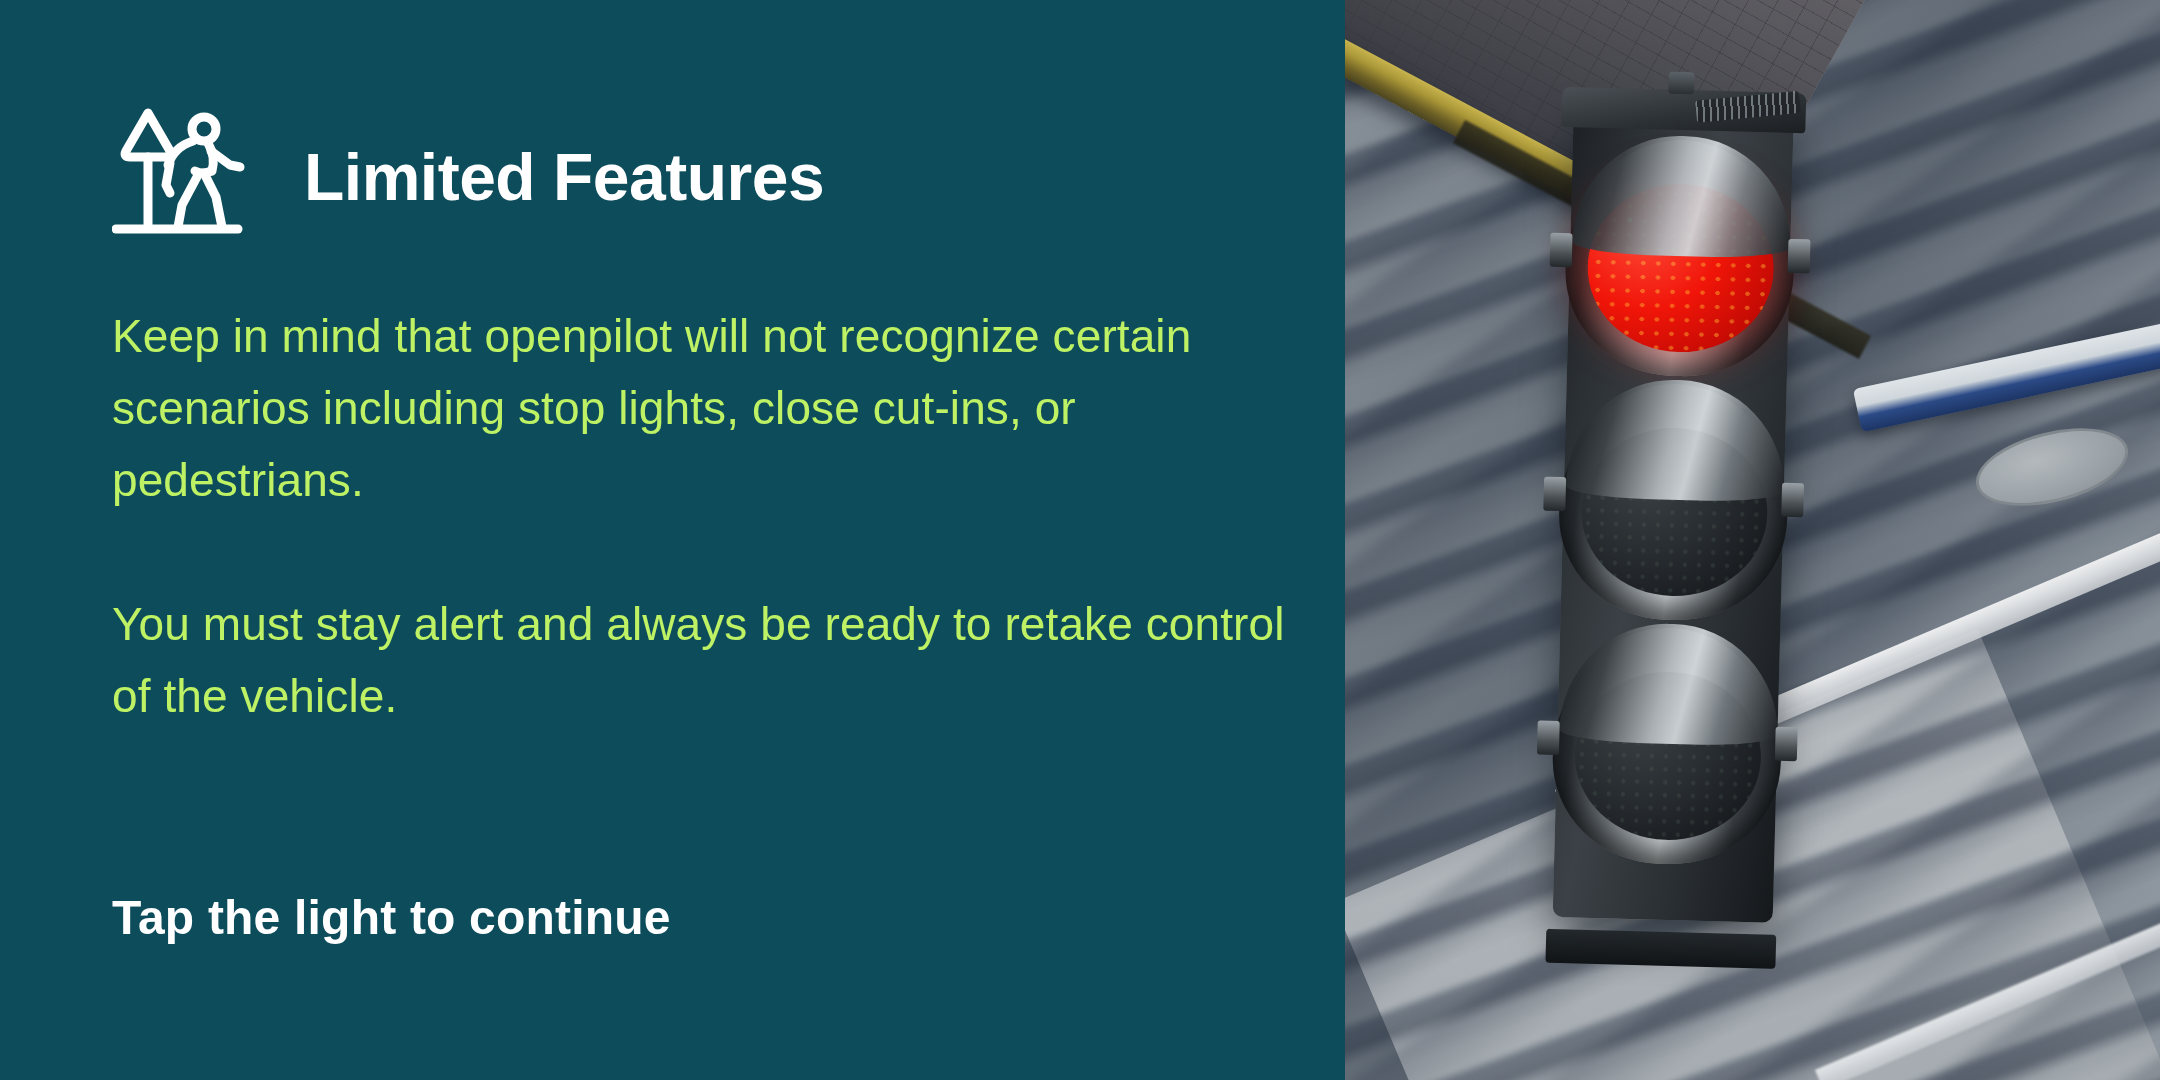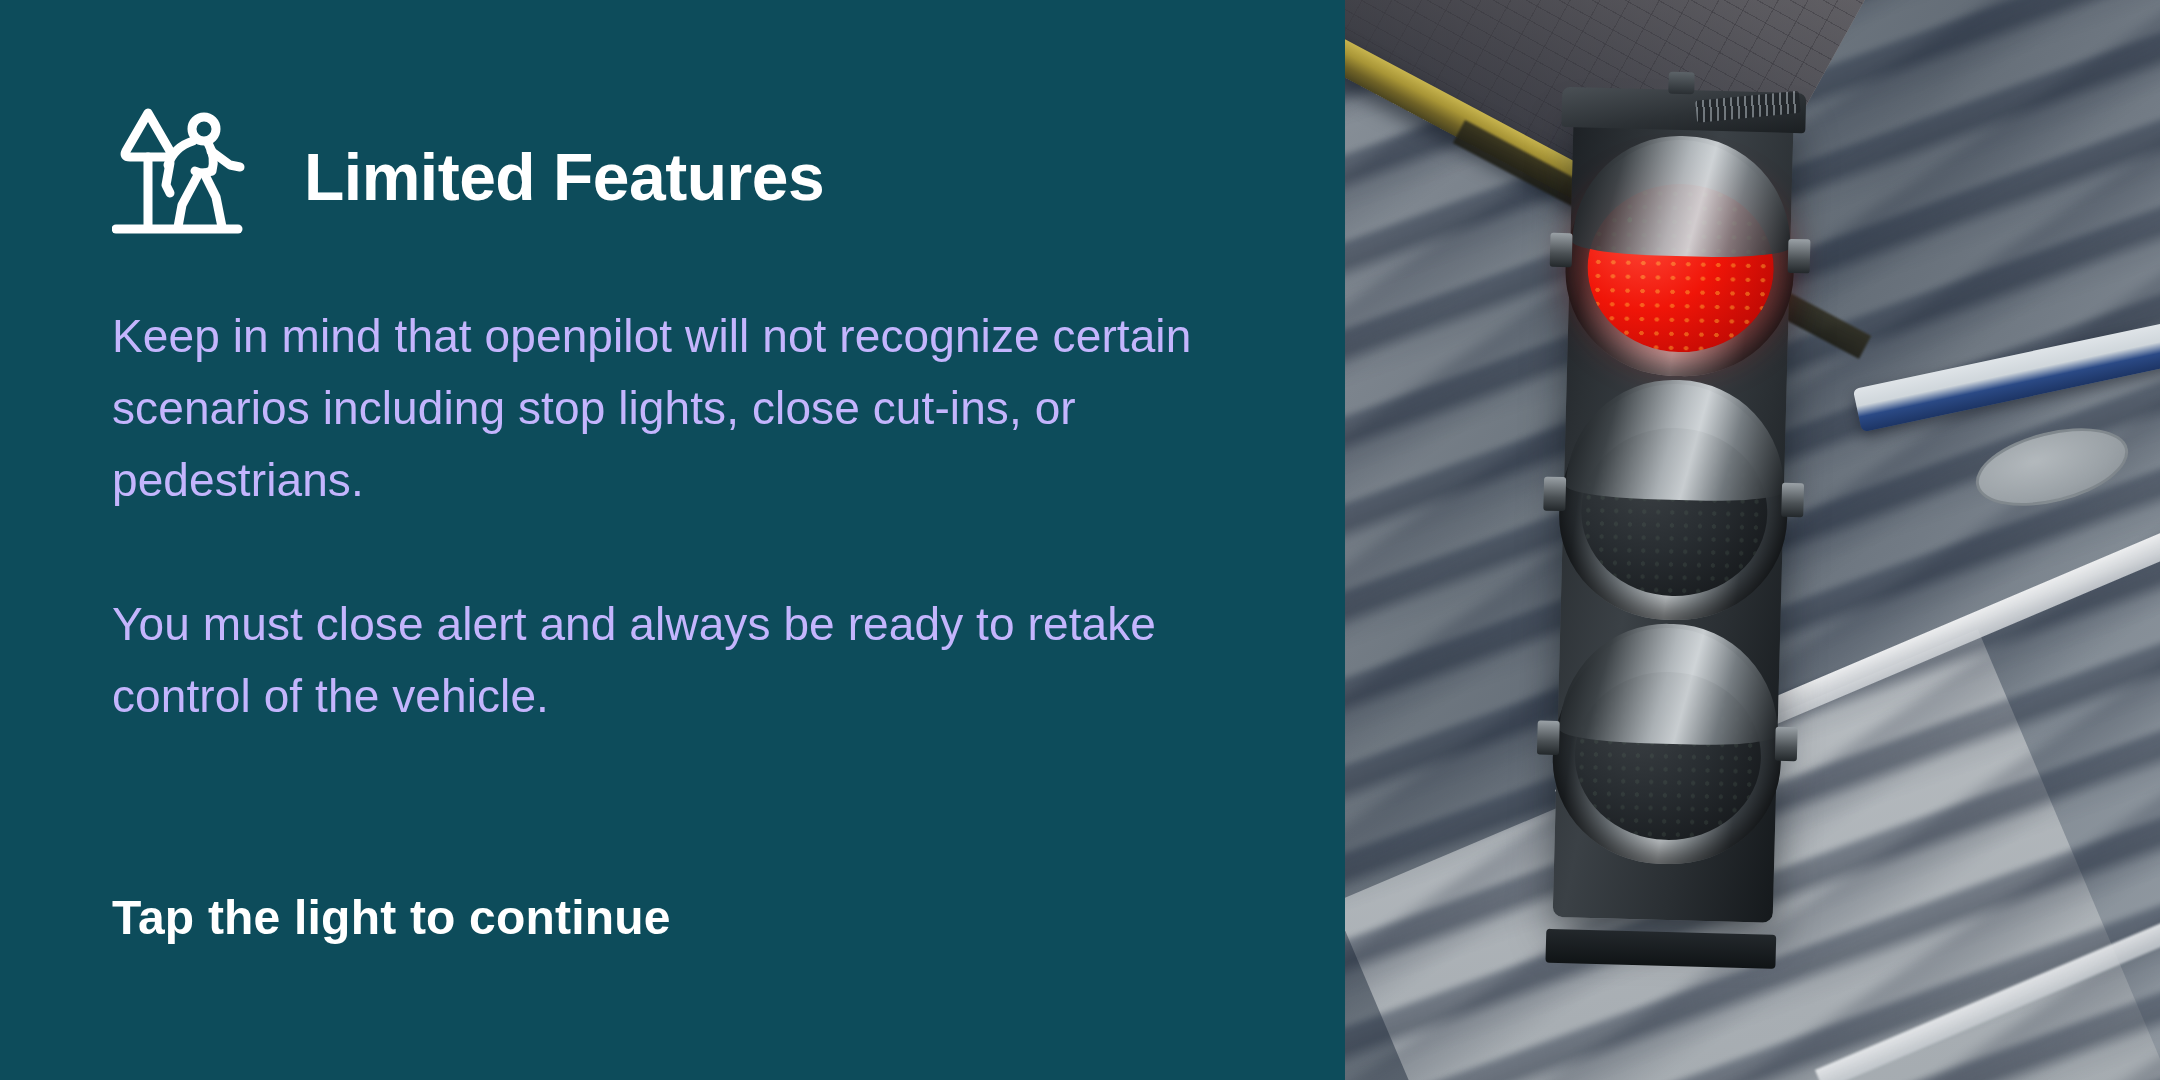--- a/index.html
+++ b/index.html
@@ -61,21 +61,21 @@
   }
 
   .body-block {
     position: absolute;
     left: 112px;
     top: 300px;
     width: 1180px;
   }
 
   .body-para {
-    color: #c4b5fd;
+    color: #bef264;
     font-size: 46px;
     line-height: 72px;
     font-weight: 400;
     margin: 0;
     letter-spacing: 0.1px;
   }
   .body-para + .body-para {
     margin-top: 72px;
   }
 
@@ -455,21 +455,21 @@
           <path d="M86 74 L70 104 L66 126"></path>
 
           <path d="M83 70 Q92 74 99 70"></path>
         </svg>
       </span>
       <h1 class="page-title">Limited Features</h1>
     </div>
 
     <div class="body-block">
       <p class="body-para">Keep in mind that openpilot will not recognize certain scenarios including stop lights, close cut-ins, or pedestrians.</p>
-      <p class="body-para">You must close alert and always be ready to retake control of the vehicle.</p>
+      <p class="body-para">You must stay alert and always be ready to retake control of the vehicle.</p>
     </div>
 
     <div class="cta">Tap the light to continue</div>
   </div>
 
   <div class="photo-panel">
     <div class="road"></div>
     <div class="concrete"></div>
     <div class="shadows"></div>
     <div class="shadows2"></div>

